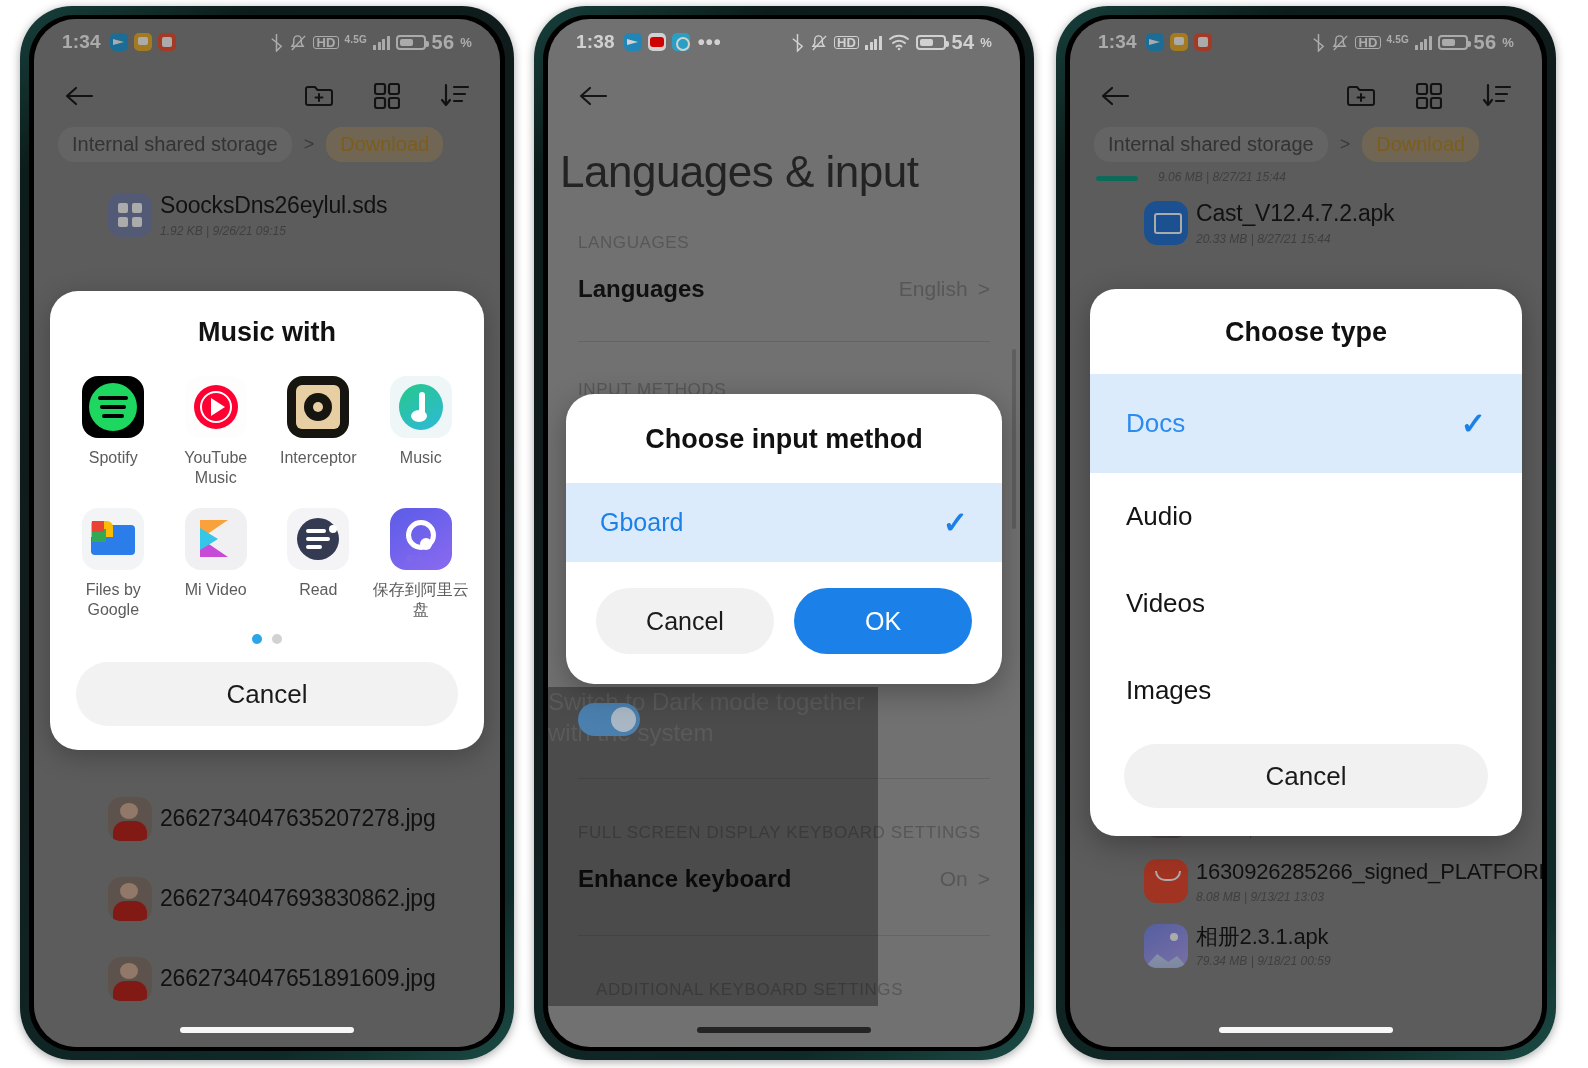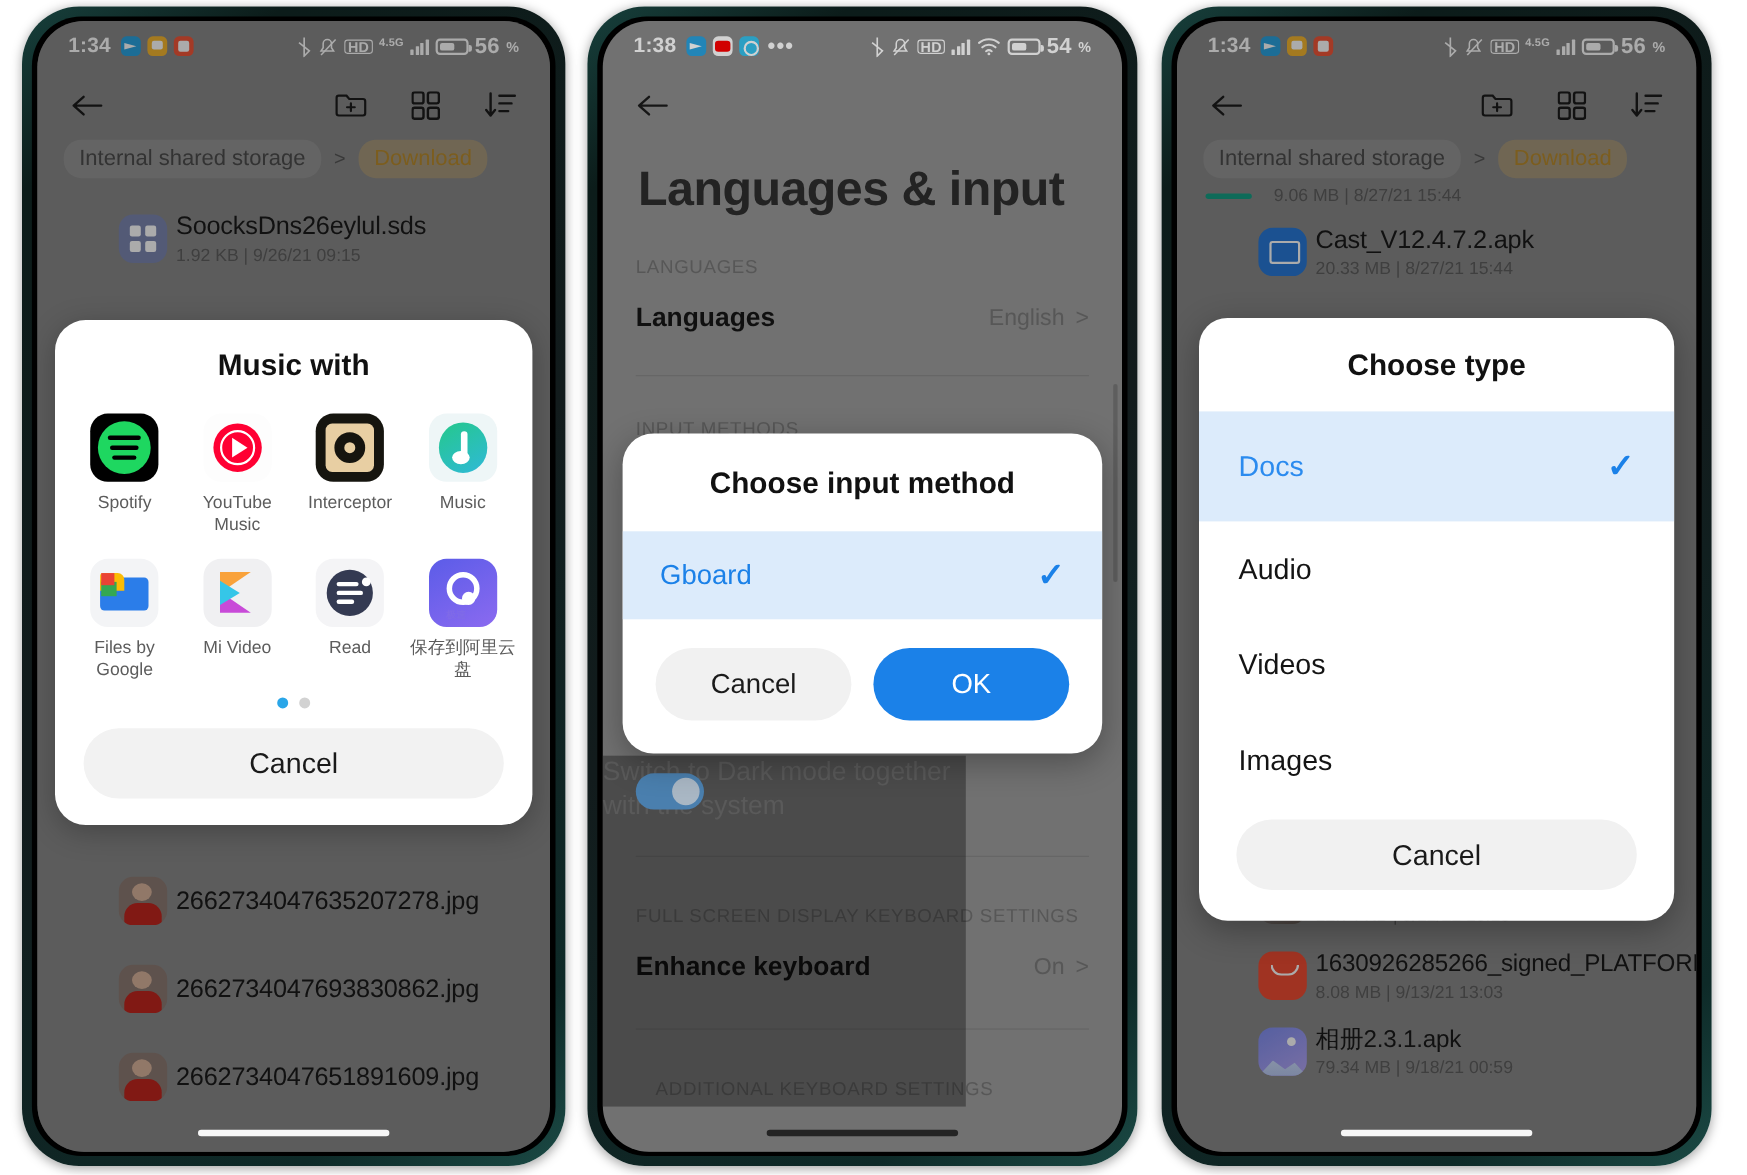--- a/index.html
+++ b/index.html
@@ -88,21 +88,21 @@
     padding:6px 14px; border-radius:16px; font-size:20px;
     background: rgba(255,255,255,.10); color:#4c4c4c;
   }
   .crumb.active { background: rgba(245,193,92,.28); color:#b98b2d; }
   .crumb-sep { color:#555; font-size:18px; }
 
   
   .file-row { display:flex; align-items:center; gap:8px; padding: 10px 26px; margin-left: 48px; }
   .fthumb { width:44px;height:44px;border-radius:13px;flex:none; background:#7b84ad; position:relative; overflow:hidden;}
   .fname { font-size:22px; color:#1a1a1a; line-height:1.2; letter-spacing:-.2px;}
-  .fmeta { font-size:16px; color:#5e5e5e; margin-top:4px;}
+  .fmeta { font-size:12px; color:#5e5e5e; margin-top:4px;font-style:italic;}
   .fname.big { font-size:23px; }
 
   
   .ic-sds{ background:#7c86b0; }
   .ic-sds::before{content:"";position:absolute;left:10px;top:10px;width:10px;height:10px;background:#fff;border-radius:2px;
     box-shadow: 14px 0 #fff, 0 14px #fff, 14px 14px #fff;}
   .ic-cast{ background:#2979d8; }
   .ic-cast::before{content:"";position:absolute;left:10px;top:12px;width:24px;height:17px;border:2.5px solid #fff;border-radius:3px;}
   .ic-photo{ background:linear-gradient(160deg,#9aa0ad,#6d6058); }
   .ic-photo::before{content:"";position:absolute;left:6px;bottom:8px;width:32px;height:14px;background:#e8e2da;border-radius:3px;}
@@ -112,21 +112,21 @@
   .ic-gallery::before{content:"";position:absolute;left:0;bottom:0;width:44px;height:20px;
     background:linear-gradient(#cfe0fb,#b9c9f2); clip-path: polygon(0 100%, 30% 30%, 55% 70%, 75% 40%, 100% 100%);}
   .ic-gallery::after{content:"";position:absolute;right:10px;top:9px;width:8px;height:8px;background:#fff;border-radius:50%;}
   .ic-girl{ background:#8d7b74; position:relative;}
   .ic-girl::before{content:"";position:absolute;left:12px;top:6px;width:18px;height:16px;background:#d9b49c;border-radius:50%;}
   .ic-girl::after{content:"";position:absolute;left:5px;bottom:0;width:34px;height:20px;background:#c0261f;border-radius:12px 12px 0 0;}
 
   .part-bar { height:5px; width:42px; background:#16a085; border-radius:3px; margin-left:28px;}
 
   
-  .settings-title { font-size:44px; color:#2b2b2b; font-weight:700; padding: 26px 30px 10px 32px; letter-spacing:-.5px;}
+  .settings-title { font-size:44px; color:#2b2b2b; font-weight:400; padding: 26px 30px 10px 12px; letter-spacing:-.5px;}
   .sec-label { font-size:17px; color:#6b6b6b; letter-spacing:.6px; padding: 26px 30px 6px 30px;}
   .set-row { display:flex; align-items:center; justify-content:space-between; padding: 16px 30px; }
   .set-name { font-size:24px; color:#141414; font-weight:700; }
   .set-name.dim { color:#6e6e6e; font-weight:400; line-height:1.28; max-width:330px;}
   .set-val { font-size:21px; color:#6b6b6b; display:flex; align-items:center; gap:10px;}
   .divider { height:1px; background:rgba(0,0,0,.10); margin: 4px 30px;}
   .toggle { width:62px;height:33px;border-radius:17px;background:#5b9bd5;position:relative;flex:none;}
   .toggle i { position:absolute;right:4px;top:4px;width:25px;height:25px;border-radius:50%;background:#cfe0f0;}
   .scroll-ind { position:absolute; right:4px; top:330px; width:4px; height:180px; background:rgba(0,0,0,.16); border-radius:2px;}
 

